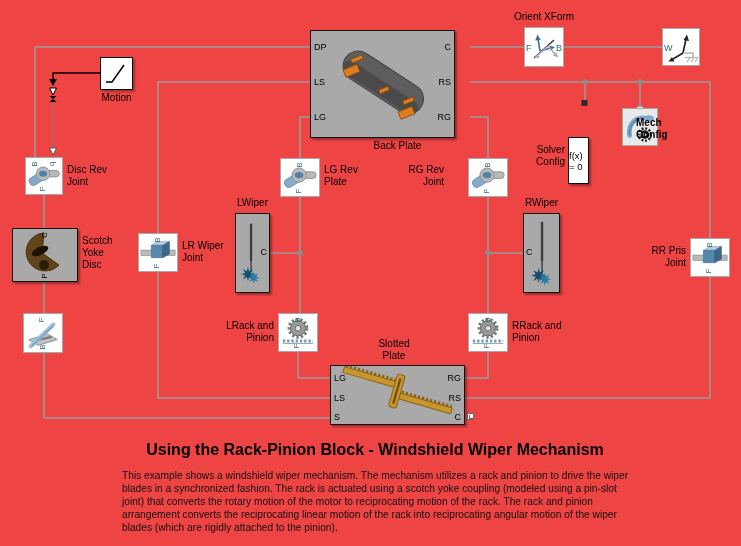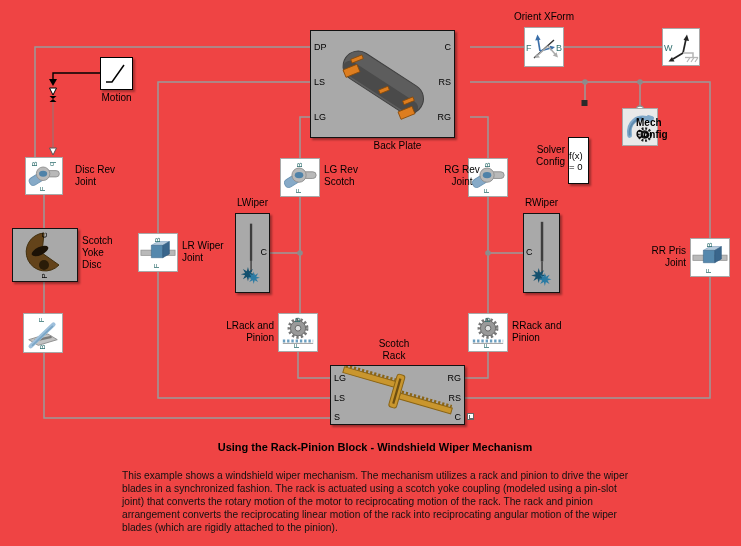--- a/index.html
+++ b/index.html
@@ -9,21 +9,21 @@
   .imgblk{position:absolute;background:#a9a9a9;border:1.6px solid #121212;box-shadow:1.5px 1.5px 2px rgba(0,0,0,.35);box-sizing:border-box;}
   .joint{position:absolute;background:#ffffff;border:1px solid #a8a8a8;box-sizing:border-box;}
   .lbl{position:absolute;font-size:10px;line-height:12px;color:#000;}
   .c{text-align:center;} .r{text-align:right;}
   .pb{position:absolute;font-size:9px;line-height:9px;color:#000;}
   .pr{position:absolute;font-size:8px;line-height:8px;color:#2f6f6f;transform:rotate(-90deg);}
   .pk{position:absolute;font-size:9px;line-height:9px;color:#2f6f6f;}
   .solver{position:absolute;background:#fff;border:1.8px solid #0a0a0a;box-shadow:1.5px 1.5px 2px rgba(0,0,0,.35);box-sizing:border-box;
           display:flex;align-items:center;justify-content:center;font-size:9.5px;color:#000;}
   .mech{position:absolute;background:#e9e9e9;border:1px solid #a8a8a8;box-sizing:border-box;}
-  .title{position:absolute;font-size:11px;font-weight:bold;color:#000;text-align:center;}
+  .title{position:absolute;font-size:16px;font-weight:bold;color:#000;text-align:center;}
   .body-text{position:absolute;font-size:10.2px;line-height:13px;color:#111;}
   .port-marker{position:absolute;width:7px;height:7px;border:1px solid #666;background:#fff;box-sizing:border-box;}
   .port-marker:after{content:"";position:absolute;left:1px;top:1px;width:3px;height:3px;border-left:1px solid #666;border-bottom:1px solid #666;}
   svg{display:block;}
 </style>
 </head>
 <body>
 
 <div class="canvas">
 
@@ -161,21 +161,21 @@
   <div class="lbl c" style="left:84px;top:92px;width:65px;">Motion</div>
 
   <div class="joint" style="left:25px;top:157px;width:38px;height:38px;">
     <svg width="36" height="36" viewBox="0 0 40 39">
         <use href="#sym-rev"></use>
       </svg>
     <span class="pr" style="left:6px;top:2px;">B</span>
     <span class="pr" style="left:24px;top:2px;">q</span>
     <span class="pr" style="left:15px;bottom:1px;">F</span>
   </div>
-  <div class="lbl" style="left:67px;top:164px;width:52px;margin-left:8px;">Disc Rev Joint</div>
+  <div class="lbl" style="left:67px;top:164px;width:52px;">Disc Rev Joint</div>
 
   <div class="imgblk" style="left:12px;top:228px;width:66px;height:54px;">
     <svg width="62" height="50" viewBox="0 0 62 50">
       <path d="M31,4 A19,19 0 1 0 46,36 L29,24 Z" fill="#63431a" stroke="#42300f"></path>
       <ellipse cx="27" cy="22" rx="9" ry="4" fill="#1c1206" transform="rotate(-25 27 22)"></ellipse>
       <circle cx="31" cy="36" r="5" fill="#2a1c08"></circle>
     </svg>
     <span class="pr" style="left:29px;top:2px;color:#000;">C</span>
     <span class="pr" style="left:29px;bottom:1px;color:#000;">P</span>
   </div>
@@ -209,39 +209,39 @@
     <span class="pb" style="right:2px;top:34px;">C</span>
   </div>
 
   <div class="joint" style="left:280px;top:158px;width:40px;height:39px;">
     <svg width="38" height="37" viewBox="0 0 40 39">
         <use href="#sym-rev"></use>
       </svg>
     <span class="pr" style="left:16px;top:2px;">B</span>
     <span class="pr" style="left:16px;bottom:1px;">F</span>
   </div>
-  <div class="lbl" style="left:324px;top:164px;width:44px;">LG Rev Scotch</div>
+  <div class="lbl" style="left:324px;top:164px;width:44px;">LG Rev Plate</div>
 
   <div class="joint" style="left:278px;top:313px;width:40px;height:39px;">
     <svg width="38" height="37" viewBox="0 0 40 39">
         <use href="#sym-rackpinion"></use>
       </svg>
     <span class="pr" style="left:16px;top:2px;">B</span>
     <span class="pr" style="left:16px;bottom:1px;">F</span>
   </div>
   <div class="lbl r" style="left:214px;top:320px;width:60px;">LRack and Pinion</div>
 
   <div class="joint" style="left:468px;top:158px;width:40px;height:39px;">
     <svg width="38" height="37" viewBox="0 0 40 39">
         <use href="#sym-rev"></use>
       </svg>
     <span class="pr" style="left:16px;top:2px;">B</span>
     <span class="pr" style="left:16px;bottom:1px;">F</span>
   </div>
-  <div class="lbl r" style="left:440px;top:164px;width:44px;text-align:center;">RG Rev Joint</div>
+  <div class="lbl r" style="left:400px;top:164px;width:44px;">RG Rev Joint</div>
 
   <div class="lbl c" style="left:522px;top:197px;width:39px;">RWiper</div>
   <div class="imgblk" style="left:523px;top:213px;width:37px;height:80px;">
     <svg width="33" height="76" viewBox="0 0 35 80" style="margin-left:2px;">
         <use href="#sym-wiper"></use>
       </svg>
     <span class="pb" style="left:2px;top:34px;">C</span>
   </div>
 
   <div class="joint" style="left:468px;top:313px;width:40px;height:39px;">
@@ -272,21 +272,21 @@
       <path d="M7,28 C5,14 15,6 29,11" stroke="#7fa8c9" stroke-width="5" fill="none" stroke-linecap="round"></path>
       <path d="M7,28 C6,19 11,11 20,9" stroke="#5d89ad" stroke-width="2" fill="none"></path>
       <rect x="25" y="7" width="8" height="5" rx="2" fill="#7fa8c9" transform="rotate(18 29 9)"></rect>
       <circle cx="23" cy="27" r="6.5" fill="none" stroke="#1c1c1c" stroke-width="2.5" stroke-dasharray="2 1.8"></circle>
       <circle cx="23" cy="27" r="4.5" fill="#1c1c1c"></circle>
       <circle cx="23" cy="27" r="1.8" fill="#e9e9e9"></circle>
     </svg>
   </div>
   <div class="lbl" style="left:636px;top:117px;width:44px;font-weight:bold;">Mech Config</div>
 
-  <div class="lbl c" style="left:370px;top:338px;width:48px;">Scotch Rack</div>
+  <div class="lbl c" style="left:370px;top:338px;width:48px;">Slotted Plate</div>
   <div class="imgblk" style="left:330px;top:365px;width:135px;height:60px;">
     <svg width="131" height="56" viewBox="0 0 131 56">
       <g transform="rotate(16 65 28)">
         <rect x="8" y="16" width="54" height="6" fill="#c9962e" stroke="#8a6415"></rect>
         <line x1="9" y1="14.5" x2="61" y2="14.5" stroke="#8a6415" stroke-width="3" stroke-dasharray="2.2 2"></line>
         <rect x="69" y="26" width="54" height="6" fill="#c9962e" stroke="#8a6415"></rect>
         <line x1="70" y1="24.5" x2="122" y2="24.5" stroke="#8a6415" stroke-width="3" stroke-dasharray="2.2 2"></line>
         <rect x="61" y="8" width="8" height="34" rx="2.5" fill="#c9962e" stroke="#8a6415"></rect>
         <line x1="65" y1="12" x2="65" y2="38" stroke="#6e4e10" stroke-width="2.2"></line>
       </g>

